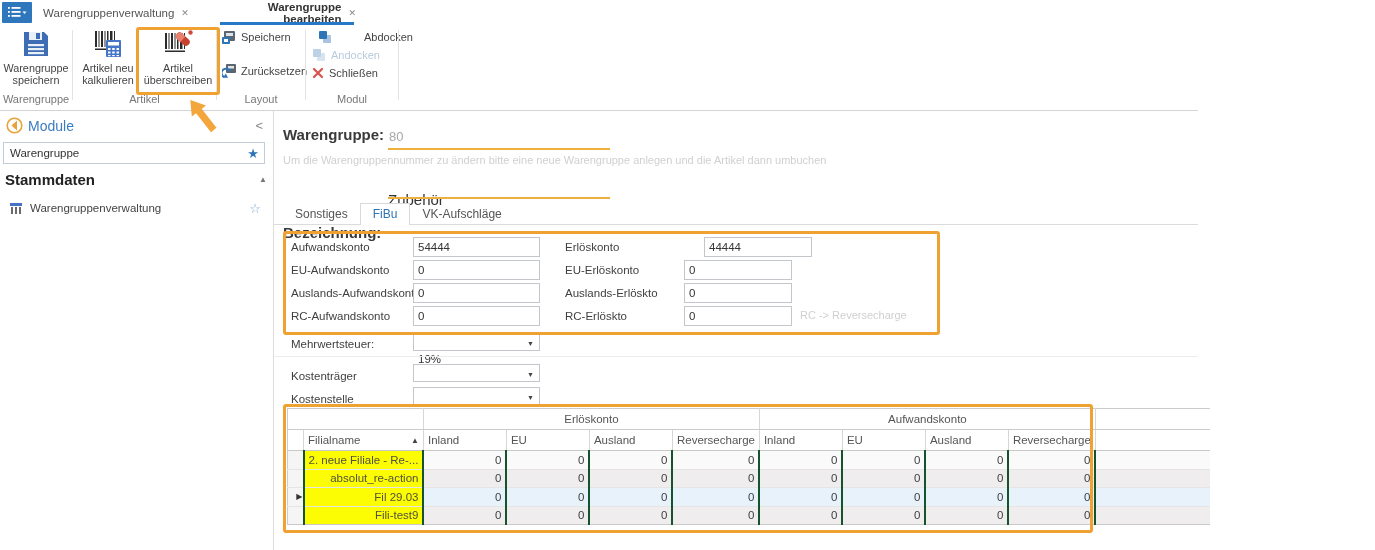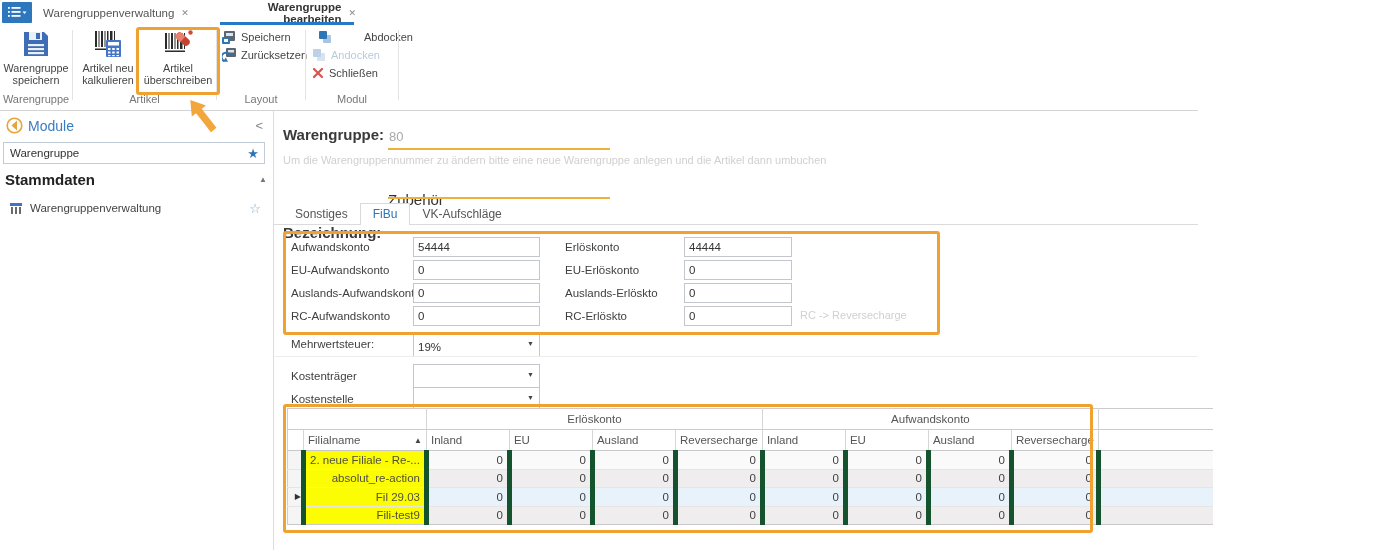--- a/index.html
+++ b/index.html
@@ -59,34 +59,34 @@
     display:flex;align-items:flex-end;box-sizing:content-box;}
   .ctab{font-size:12px;color:#555;padding:3px 12px 3px 12px;cursor:pointer;}
   .ctab.first{margin-left:9px;}
   .ctab.active{background:#fff;border:1px solid #D9D9D9;border-bottom:none;color:#2E75B6;
     position:relative;margin-bottom:-1px;padding-bottom:4px;z-index:2;}
 
   
   .f-label{font-size:11.5px;color:#3F3F3F;line-height:20px;white-space:nowrap;}
   .f-input{height:20px;border:1px solid #C3C7CC;box-sizing:border-box;background:#fff;
     font-size:11.5px;color:#333;line-height:18px;padding:0 4px;}
-  .dd{height:24px;border:1px solid #C3C7CC;box-sizing:border-box;background:#fff;cursor:pointer;
-    font-size:11.5px;color:#333;line-height:18px;padding:4px 14px 0 4px;position:absolute;}
+  .dd{height:16px;border:1px solid #C3C7CC;box-sizing:border-box;background:#fff;cursor:pointer;
+    font-size:11.5px;color:#333;line-height:18px;padding:16px 14px 0 4px;position:absolute;}
   .dd .caret{position:absolute;right:5px;top:6px;font-size:7px;color:#444;line-height:7px;}
   .hsep{height:1px;background:#EDEDED;}
 
   
   .grid{left:287px;top:408px;border-collapse:collapse;table-layout:fixed;
     font-size:11.5px;color:#3F3F3F;border-left:1px solid #CBCBCB;border-top:1px solid #CBCBCB;}
   .grid td{padding:0 4px;overflow:hidden;white-space:nowrap;box-sizing:border-box;}
   .grid tr.gh td{height:21px;border-bottom:1px solid #CBCBCB;color:#555;text-align:center;background:#fff;}
   .grid tr.gh td.gcell{border-right:1px solid #D6D6D6;}
   .grid tr.hd td{height:21px;border-bottom:1px solid #C9C9C9;border-right:1px solid #D6D6D6;color:#555;background:#fff;}
   .grid tr.hd td.filler, .grid tr.gh td.filler{border-right:none;}
-  .grid tr.dr td{height:18.5px;border-right:5px solid #14532d;border-bottom:1px solid #E6E4E5;text-align:right;}
+  .grid tr.dr td{height:18.5px;border-right:2px solid #14532d;border-bottom:1px solid #E6E4E5;text-align:right;}
   .grid tr.dr td.filler{border-right:none;}
   .grid tr.dr:last-child td{border-bottom:1px solid #C9C9C9;}
   .grid td.ind{padding:0;text-align:center;background:#F6F5F6;color:#333;font-size:8px;}
   .grid td.namecell{background:#FCFC02;text-align:left;color:#51513F;}
   .grid td.namehead{background:#FCFC02;color:#51513F;}
   .namehead-inner{display:flex;justify-content:space-between;align-items:center;}
   .sort-glyph{font-size:8px;color:#444;}
   .r-even{background:#FBFAFB;}
   .r-odd{background:#EFEDEE;}
   .r-sel{background:#E7F2FB;}
@@ -188,21 +188,21 @@
 
   <div class="abs small-btn" style="left:222px;top:3px;">
     <svg width="14" height="14" viewBox="0 0 14 14">
       <rect x="2" y="1" width="11" height="10" rx="1" fill="#5B6670"></rect>
       <rect x="4" y="3" width="7" height="3" fill="#DDE4EC"></rect>
       <rect x="0" y="7" width="8" height="7" rx="1" fill="#2E75B6"></rect>
       <rect x="2" y="9" width="4" height="3" fill="#fff"></rect>
     </svg>
     <span>Speichern</span>
   </div>
-  <div class="abs small-btn" style="left:222px;top:21px;">
+  <div class="abs small-btn" style="left:222px;top:37px;">
     <svg width="14" height="14" viewBox="0 0 14 14">
       <rect x="4" y="0" width="10" height="9" rx="1" fill="#5B6670"></rect>
       <rect x="6" y="2" width="6" height="2.5" fill="#DDE4EC"></rect>
       <path d="M2.2 13 a4.3 4.3 0 1 1 5.6 -5.6" stroke="#2E75B6" stroke-width="2" fill="none"></path>
       <polygon points="6,13.8 1,13.8 3.8,9.6" fill="#2E75B6"></polygon>
     </svg>
     <span>Zurücksetzen</span>
   </div>
   <div class="abs grp-label" style="left:216px;width:90px;">Layout</div>
 
@@ -285,21 +285,21 @@
   <div class="ctab first">Sonstiges</div>
   <div class="ctab active">FiBu</div>
   <div class="ctab">VK-Aufschläge</div>
 </div>
 
 <div class="abs hl-box" style="left:283px;top:231px;width:651px;height:98px;"></div>
 
 <div class="abs f-label" style="left:291px;top:237px;">Aufwandskonto</div>
 <div class="abs f-input" style="left:413px;top:237px;width:127px;">54444</div>
 <div class="abs f-label" style="left:565px;top:237px;">Erlöskonto</div>
-<div class="abs f-input" style="left:684px;top:237px;width:108px;">44444</div>
+<div class="abs f-input" style="left:704px;top:237px;width:108px;">44444</div>
 
 <div class="abs f-label" style="left:291px;top:260px;">EU-Aufwandskonto</div>
 <div class="abs f-input" style="left:413px;top:260px;width:127px;">0</div>
 <div class="abs f-label" style="left:565px;top:260px;">EU-Erlöskonto</div>
 <div class="abs f-input" style="left:684px;top:260px;width:108px;">0</div>
 
 <div class="abs f-label" style="left:291px;top:283px;">Auslands-Aufwandskonto</div>
 <div class="abs f-input" style="left:413px;top:283px;width:127px;">0</div>
 <div class="abs f-label" style="left:565px;top:283px;">Auslands-Erlöskto</div>
 <div class="abs f-input" style="left:684px;top:283px;width:108px;">0</div>

